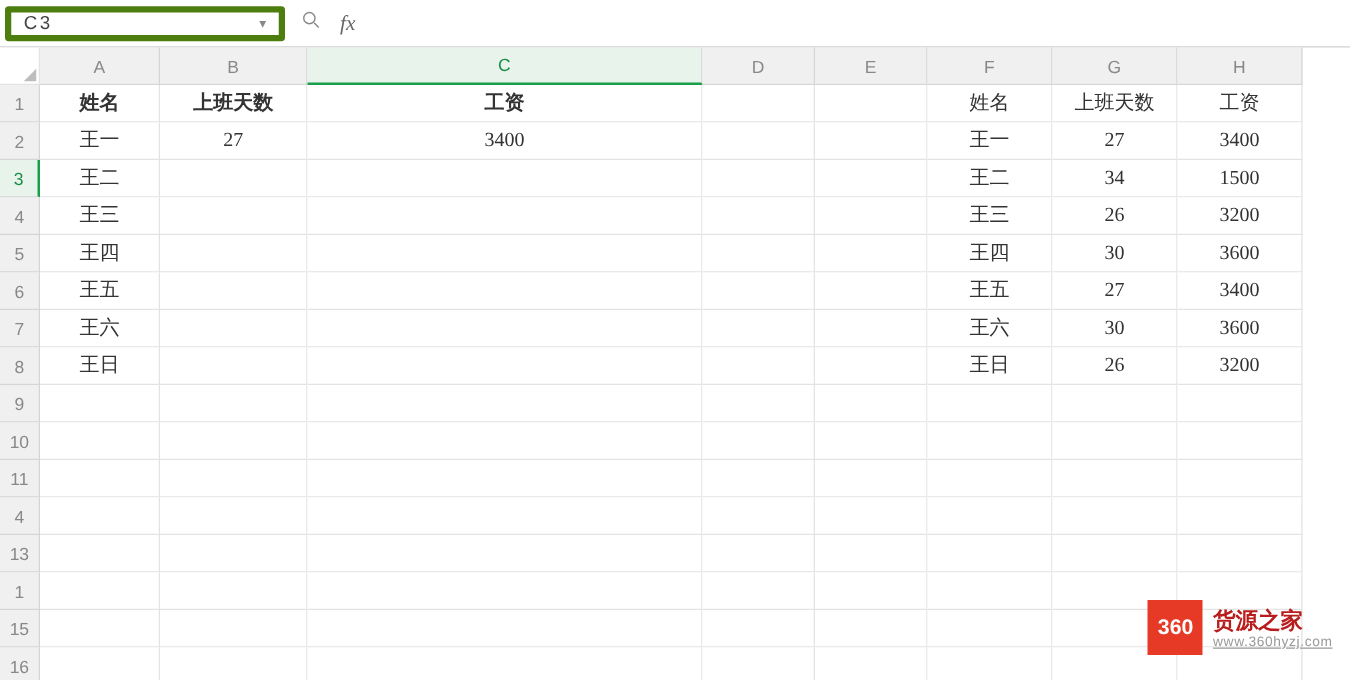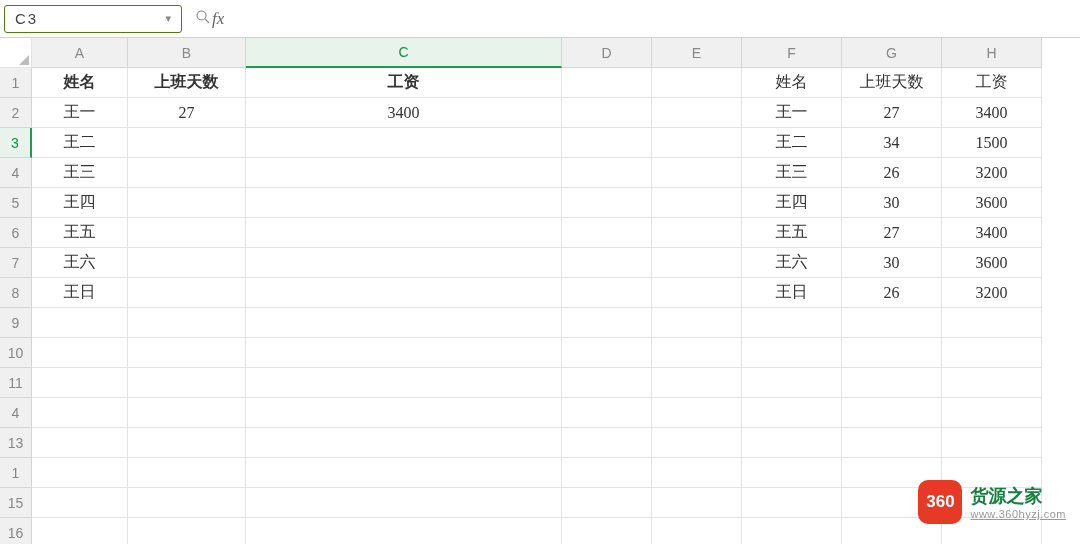--- a/index.html
+++ b/index.html
@@ -14,41 +14,41 @@
     }
     .top-bar {
       display: flex;
       align-items: center;
       height: 38px;
       border-bottom: 1px solid #d0d0d0;
       padding: 0 4px;
       gap: 12px;
     }
     .name-box {
-      width: 178px;
+      width: 224px;
       height: 28px;
-      border: 1px solid #4d7c0f;
+      border: 5px solid #4d7c0f;
       border-radius: 3px;
       display: flex;
       align-items: center;
       justify-content: space-between;
       padding: 0 8px 0 10px;
       background: #fff;
       color: #444;
       font-size: 15px;
       letter-spacing: 2px;
     }
     .name-box .dropdown-icon {
       color: #888;
       font-size: 11px;
     }
     .fx-area {
       display: flex;
       align-items: center;
-      gap: 0;
+      gap: 14px;
       color: #888;
       font-size: 16px;
     }
     .zoom-icon svg, .fx-icon svg {
       width: 18px; height: 18px;
       stroke: #888;
       fill: none;
     }
     .fx-label {
       font-style: italic;
@@ -127,29 +127,29 @@
       position: absolute;
       right: 14px;
       bottom: 20px;
       display: flex;
       align-items: center;
       gap: 8px;
     }
     .wm-badge {
       width: 44px; height: 44px;
       background: #e63a27;
-      border-radius: 10px;
+      border-radius: 0;
       color: #fff;
       font-weight: 700;
       font-size: 17px;
       display: flex; align-items: center; justify-content: center;
       font-family: Arial, sans-serif;
     }
     .wm-txt { display: flex; flex-direction: column; }
-    .wm-t1 { font-size: 18px; font-weight: 700; color: #15803d; font-family: SimHei, sans-serif; }
+    .wm-t1 { font-size: 18px; font-weight: 700; color: #b91c1c; font-family: SimHei, sans-serif; }
     .wm-t2 { font-size: 11px; color: #999; letter-spacing: 0.5px; text-decoration: underline; }
   </style>
 </head>
 <body>
 
 <div class="top-bar">
   <div class="name-box">
     <span>C3</span>
     <span class="dropdown-icon">▾</span>
   </div>

